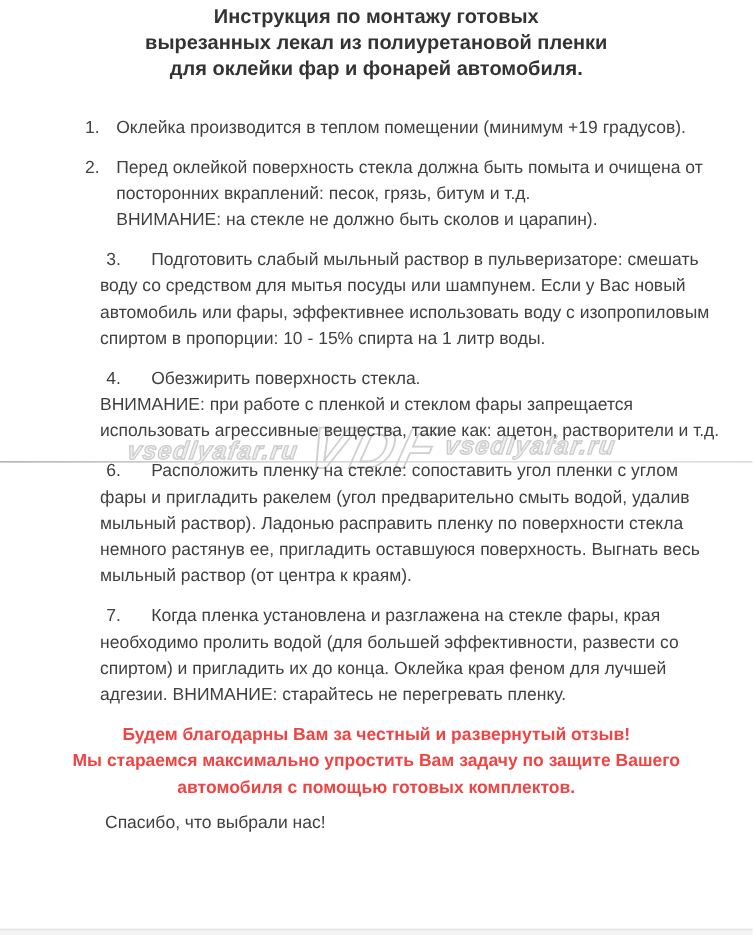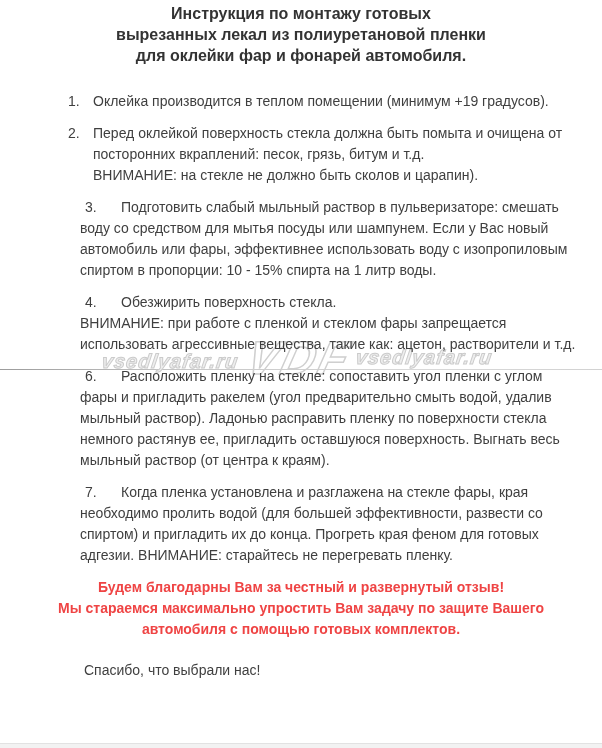--- a/index.html
+++ b/index.html
@@ -42,21 +42,21 @@
   .item.lvl2 .num {
     display:inline-block; width:41px; padding-left:5px;
     box-sizing:border-box; white-space:normal;
   }
   .closing {
     text-align:center; font-weight:bold; font-size:14px; line-height:21px;
     color:#ef4444; white-space:pre-line; margin:8px 0 0 0;
     padding:0 30px;
   }
   .thanks {
-    font-size:14px; line-height:21px; padding-left:84px; margin-top:20px;
+    font-size:14px; line-height:21px; padding-left:84px; margin-top:7px;
   }
   .bottom-strip {
     position:absolute; left:0; right:0; top:743px; height:5px;
     background:#f2f2f2; border-top:1px solid #e2e2e2; box-sizing:border-box;
     z-index:2;
   }
 </style>
 </head>
 <body>
 
@@ -89,21 +89,21 @@
 
 
   <div class="item lvl2"><span class="num">6.</span><span class="txt">Расположить пленку на стекле: сопоставить угол пленки с углом
 фары и пригладить ракелем (угол предварительно смыть водой, удалив
 мыльный раствор). Ладонью расправить пленку по поверхности стекла
 немного растянув ее, пригладить оставшуюся поверхность. Выгнать весь
 мыльный раствор (от центра к краям).</span></div>
 
   <div class="item lvl2"><span class="num">7.</span><span class="txt">Когда пленка установлена и разглажена на стекле фары, края
 необходимо пролить водой (для большей эффективности, развести со
-спиртом) и пригладить их до конца. Прогреть края феном для готовых
+спиртом) и пригладить их до конца. Оклейка края феном для лучшей
 адгезии. ВНИМАНИЕ: старайтесь не перегревать пленку.</span></div>
 
   <div class="closing">Будем благодарны Вам за честный и развернутый отзыв!
 Мы стараемся максимально упростить Вам задачу по защите Вашего
 автомобиля с помощью готовых комплектов.</div>
 
   <div class="thanks">Спасибо, что выбрали нас!</div>
 </div>
 
 <div class="bottom-strip"></div>

